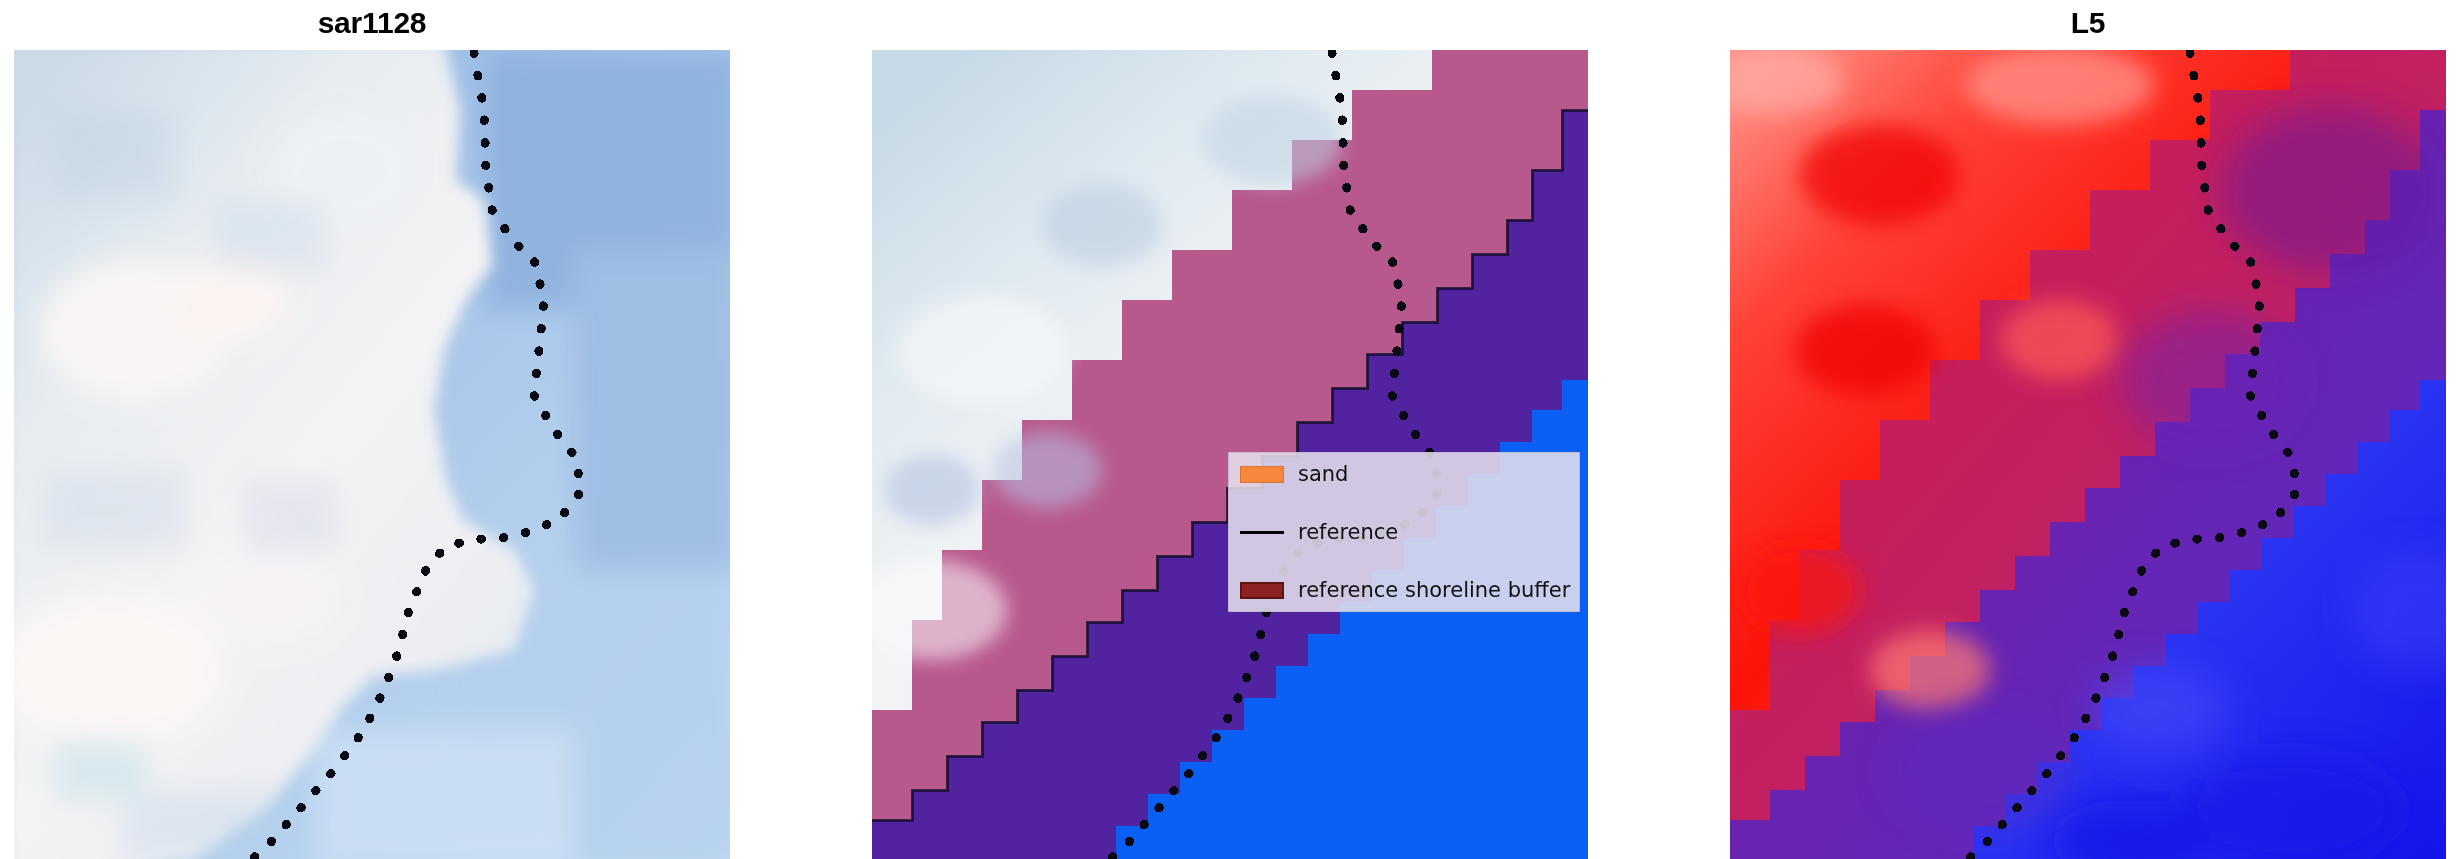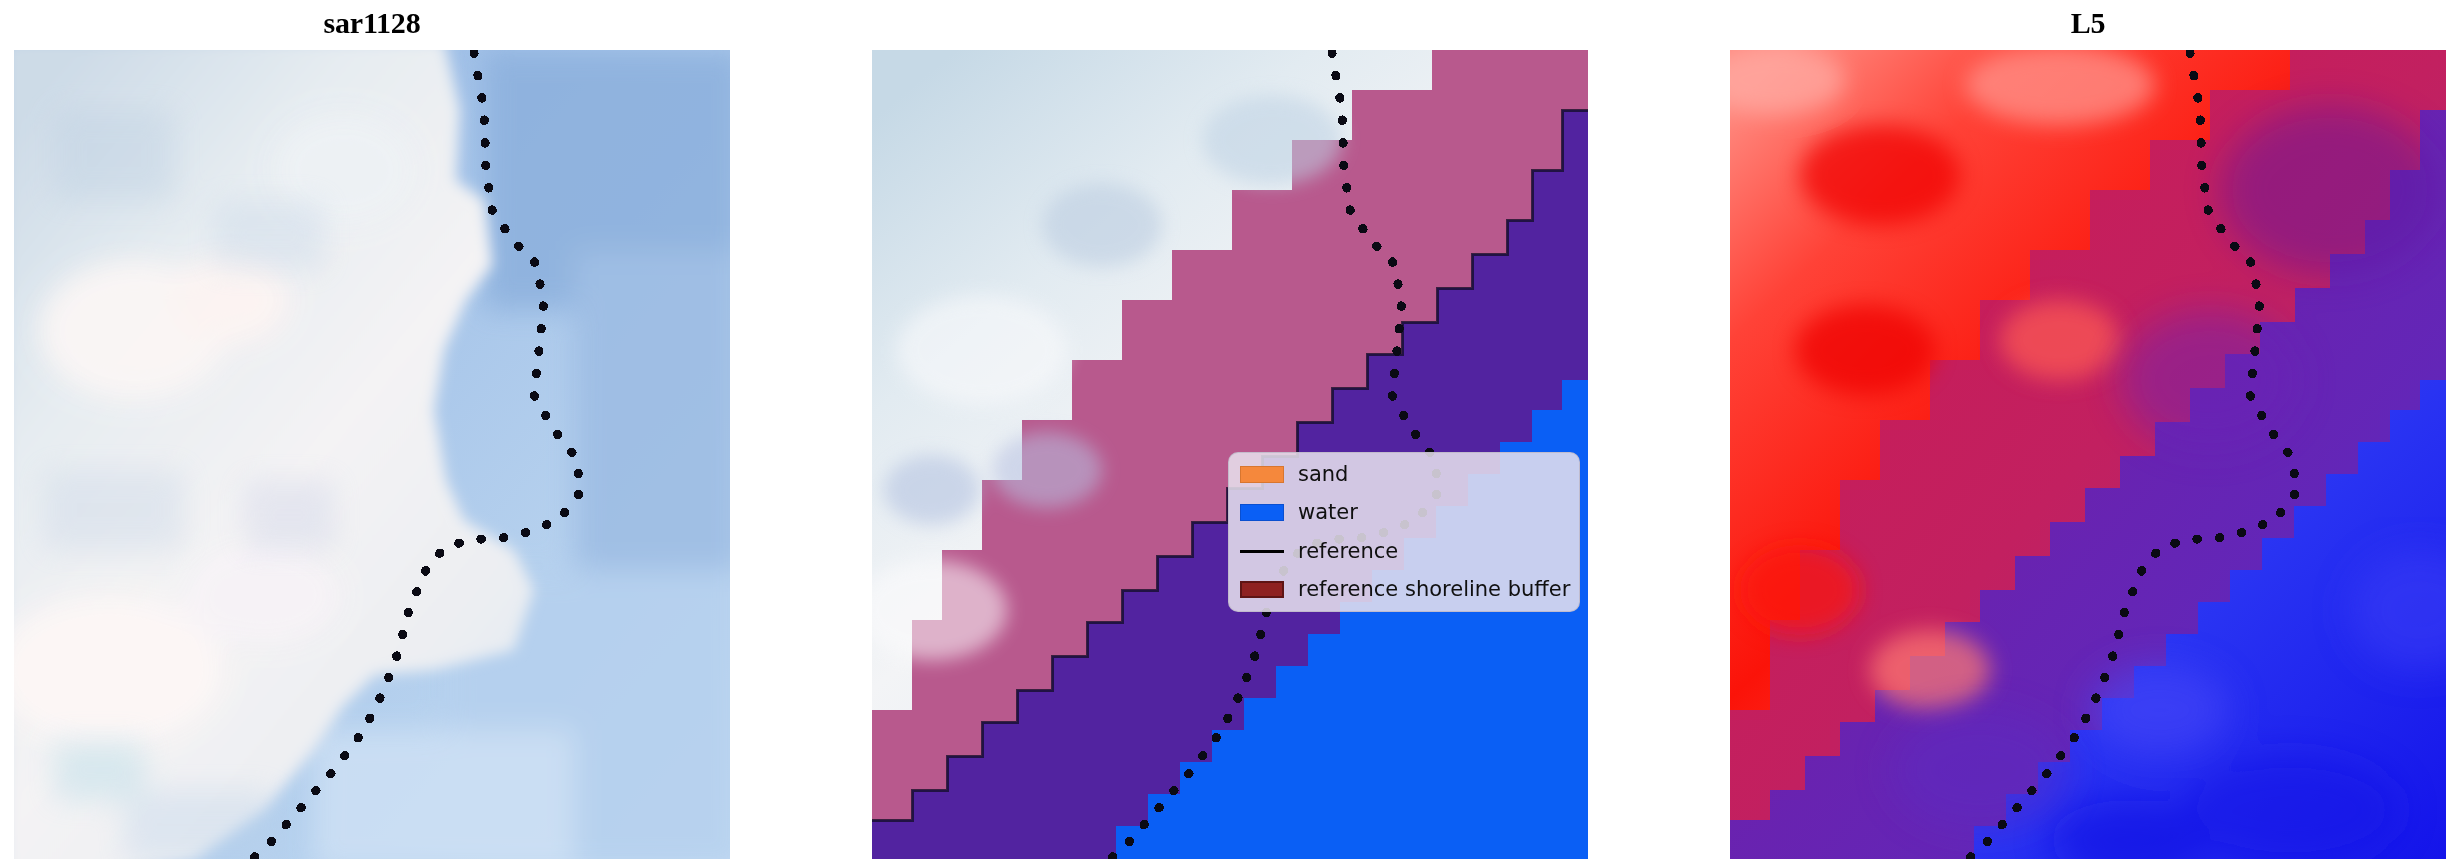--- a/index.html
+++ b/index.html
@@ -1,33 +1,33 @@
 <!DOCTYPE html>
 <html><head>
 <meta charset="utf-8">
 <style>
   html,body{margin:0;padding:0;background:#ffffff;}
   body{width:2460px;height:859px;font-family:"DejaVu Sans",sans-serif;overflow:hidden;}
   .figure{position:relative;width:2460px;height:859px;background:#ffffff;}
   .panel{position:absolute;top:50px;width:716px;height:809px;overflow:hidden;}
   .panel-title{
     position:absolute;top:6px;width:716px;text-align:center;
-    font-family:Liberation Serif, serif;font-weight:bold;font-size:30px;
+    font-family:Liberation Sans, sans-serif;font-weight:bold;font-size:30px;
     color:#000000;letter-spacing:-0.2px;line-height:34px;
   }
   .panel-img{position:absolute;inset:0;width:100%;height:100%;}
   .panel-img svg{display:block;width:100%;height:100%;}
 
   
   .legend{
     position:absolute;
     left:1228px;top:452px;width:352px;height:160px;
     background:rgba(232,226,238,0.86);
     border:1.4px solid rgba(190,185,200,0.85);
-    border-radius:10px;
+    border-radius:1px;
     padding:7px 9px 7px 11px;
     box-sizing:border-box;
     display:flex;flex-direction:column;justify-content:space-between;
     font-family:"DejaVu Sans",sans-serif;
   }
   .legend-row{display:flex;align-items:center;height:28px;}
   .legend-swatch{
     width:44px;height:17px;margin-right:14px;flex:none;
     border:1px solid rgba(0,0,0,0.18);box-sizing:border-box;
   }
@@ -179,24 +179,20 @@
                  L 530,250 L 525,300 L 520,345 L 540,380 L 560,405 L 568,440
                  L 545,470 L 500,487 L 455,490 L 430,498 L 412,520 L 395,560
                  L 385,600 L 370,640 L 350,680 L 320,720 L 285,760 L 250,800 L 238,809" fill="none" stroke="#0a0a14" stroke-width="9" stroke-linecap="round" stroke-dasharray="0.6 22"></path>
       </svg>
     </div>
 
     <div class="legend" style="left:356px;top:402px;">
       <div class="legend-row">
         <span class="legend-swatch" style="background:#f5883c;border-color:#d8762f;"></span>
         <span class="legend-label">sand</span>
-      </div>
-      <div class="legend-row">
-        <span class="legend-swatch" style="background:#0a5ff5;border-color:#0a4fd0;"></span>
-        <span class="legend-label">water</span>
       </div>
       <div class="legend-row">
         <span class="legend-line"></span>
         <span class="legend-label">reference</span>
       </div>
       <div class="legend-row">
         <span class="legend-swatch" style="background:#8e2121;border-color:#5e1414;border-width:2px;"></span>
         <span class="legend-label">reference shoreline buffer</span>
       </div>
     </div>

